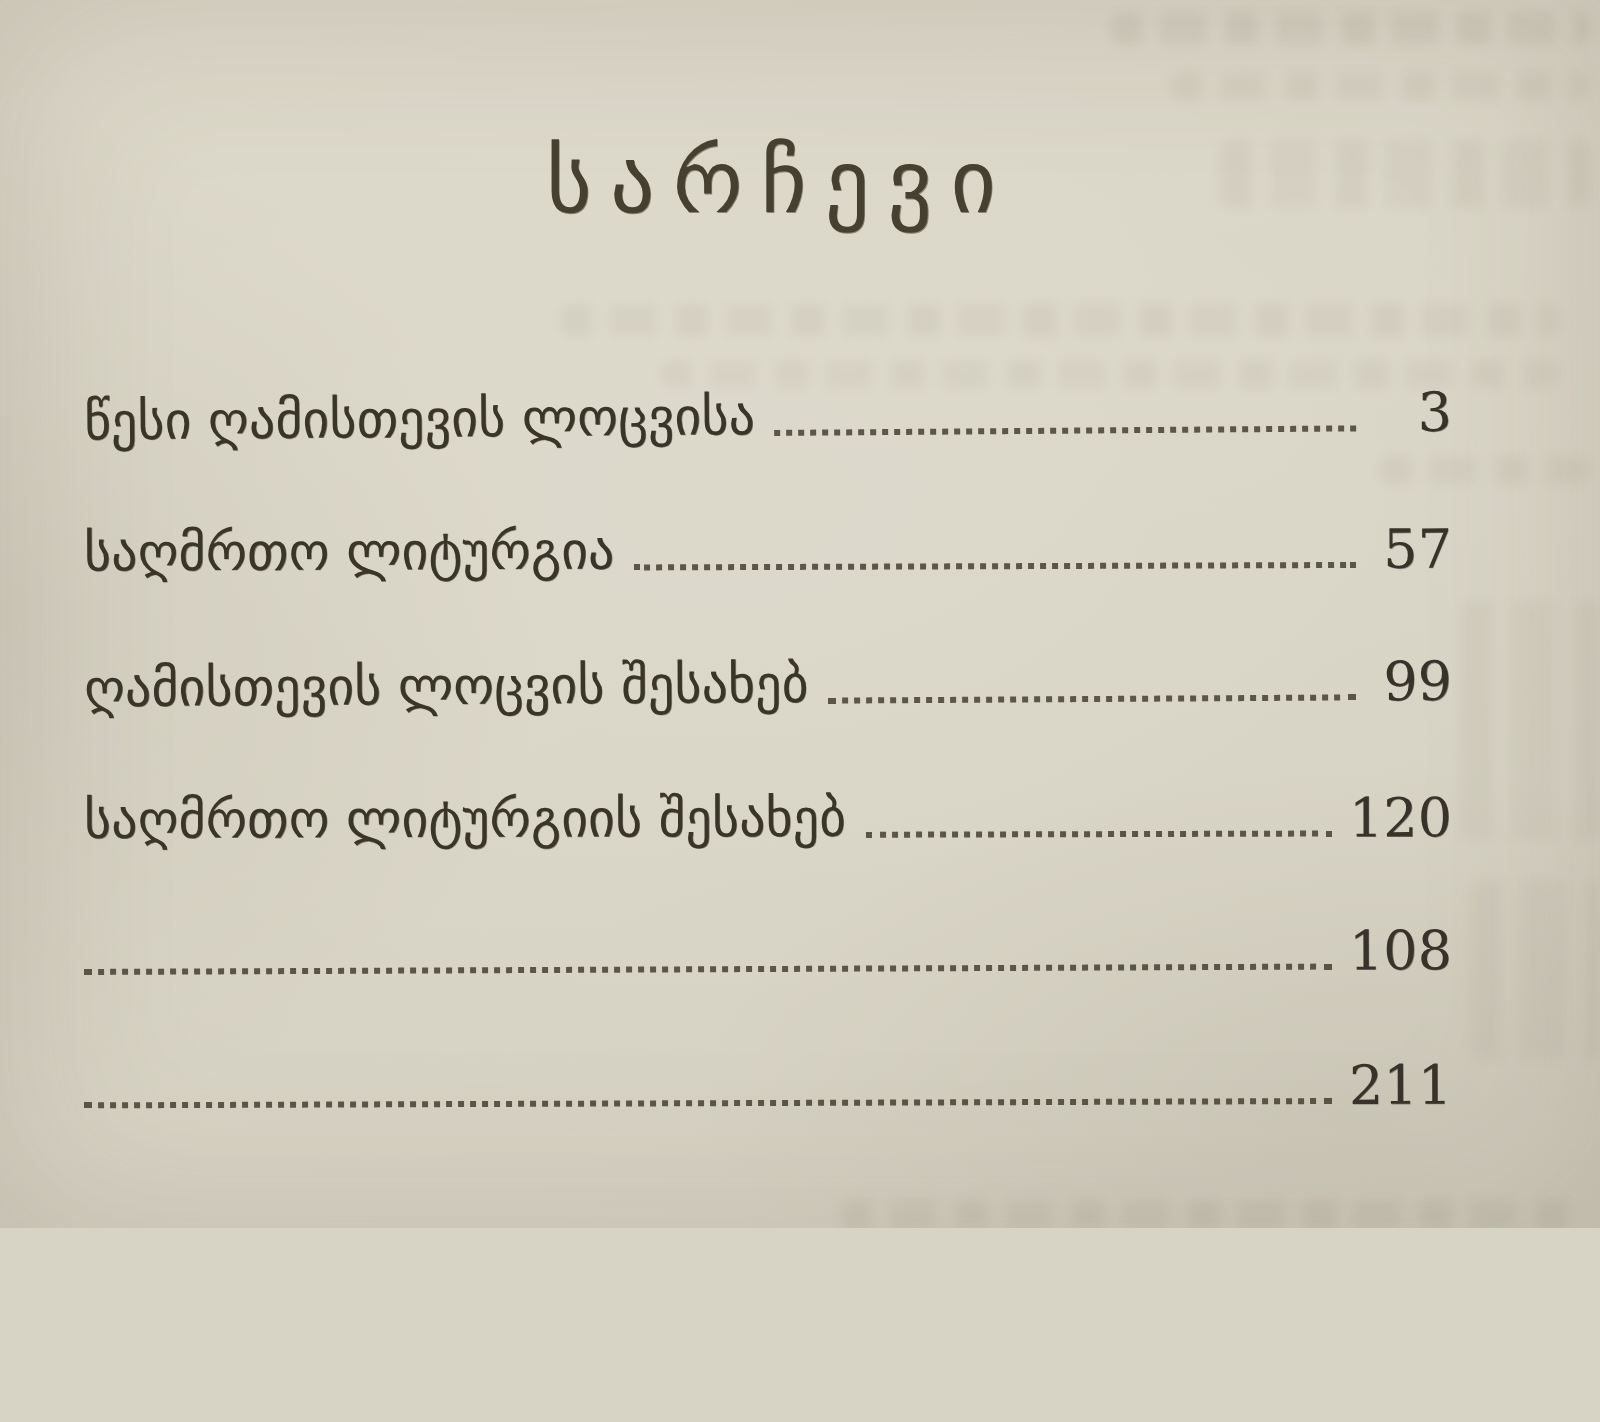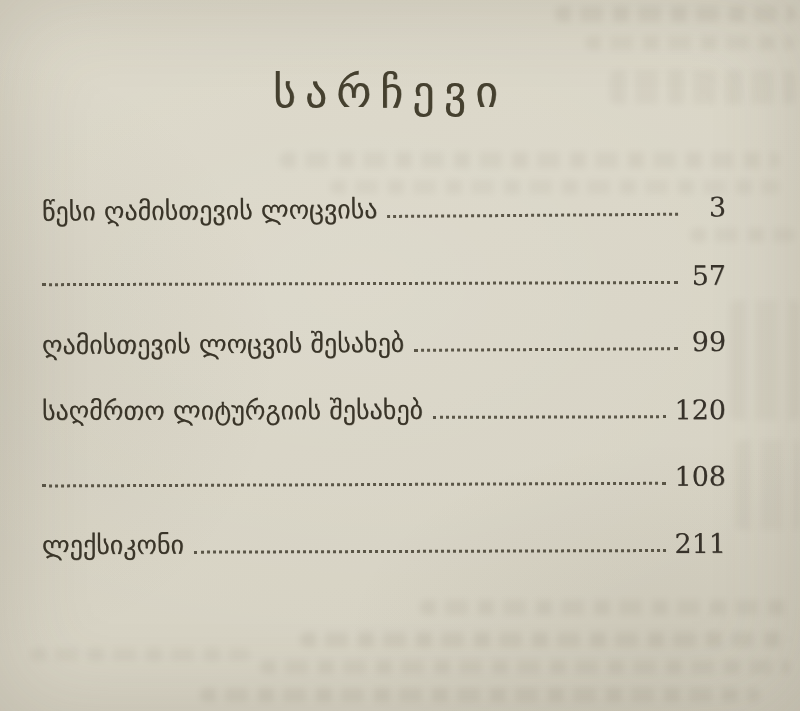--- a/index.html
+++ b/index.html
@@ -4,21 +4,21 @@
 <style>
   * { margin: 0; padding: 0; box-sizing: border-box; }
   html, body { width: 800px; height: 711px; overflow: hidden; }
   body {
     font-family: "DejaVu Sans", sans-serif;
     background: #d8d4c5;
   }
   .page {
     position: relative;
     width: 800px;
-    height: 711px;
+    height: 614px;
     background:
       radial-gradient(ellipse 120% 90% at 45% 40%, rgba(255,255,255,0.10), rgba(0,0,0,0) 60%),
       radial-gradient(ellipse 60% 40% at 85% 90%, rgba(90,80,60,0.08), rgba(0,0,0,0) 70%),
       radial-gradient(ellipse 50% 60% at 0% 50%, rgba(90,80,60,0.07), rgba(0,0,0,0) 70%),
       linear-gradient(160deg, #dcd8c9 0%, #d9d5c6 40%, #d5d1c2 100%);
     box-shadow: inset 0 0 90px rgba(95, 85, 65, 0.18);
     overflow: hidden;
   }
 
   
@@ -117,20 +117,21 @@
 
   <div class="toc">
 
     <div class="toc-row r1">
       <span class="toc-label">წესი ღამისთევის ლოცვისა</span>
       <span class="leader"></span>
       <span class="toc-page">3</span>
     </div>
 
     <div class="toc-row r2">
+      <span class="toc-label">საღმრთო ლიტურგია</span>
       <span class="leader"></span>
       <span class="toc-page">57</span>
     </div>
 
     <div class="toc-row r3">
       <span class="toc-label">ღამისთევის ლოცვის შესახებ</span>
       <span class="leader"></span>
       <span class="toc-page">99</span>
     </div>
 
@@ -139,19 +140,18 @@
       <span class="leader"></span>
       <span class="toc-page">120</span>
     </div>
 
     <div class="toc-row r5">
       <span class="leader"></span>
       <span class="toc-page">108</span>
     </div>
 
     <div class="toc-row r6">
-      <span class="toc-label">ლექსიკონი</span>
       <span class="leader"></span>
       <span class="toc-page">211</span>
     </div>
 
   </div>
 </div>
 
 </body></html>

